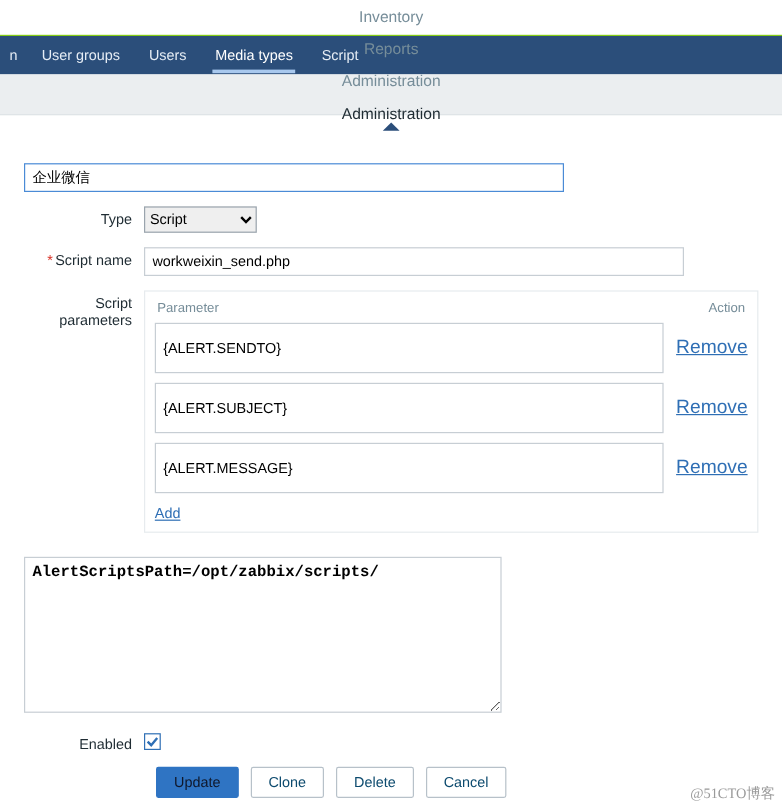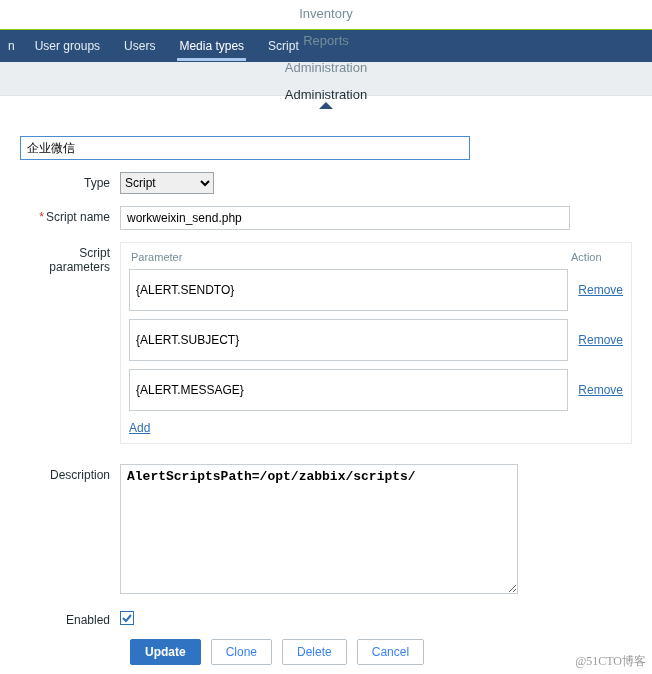--- a/index.html
+++ b/index.html
@@ -121,38 +121,38 @@
     border: 1px solid #e7ebee;
     padding: 6px 8px 8px 8px;
   }
   .params-head {
     display: flex;
     font-size: 11px;
     color: #768d99;
     padding: 2px 2px 6px 2px;
   }
   .params-head .ph-param { flex: 1; }
-  .params-head .ph-action { width: 50px; text-align: left; }
+  .params-head .ph-action { width: 50px; text-align: right; }
   .param-row {
     display: flex;
     align-items: center;
     margin-bottom: 8px;
   }
   .param-row input {
     flex: 1;
     height: 36px;
     padding: 20px 6px;
     border: 1px solid #c7ced4;
     font-size: 12px;
     margin-right: 10px;
   }
   .link {
     color: #2f6fb5;
     text-decoration: underline;
-    font-size: 12px;
+    font-size: 16px;
     cursor: pointer;
   }
   .add-link {
     color: #2f6fb5;
     text-decoration: underline;
     cursor: pointer;
     font-size: 12px;
     margin-top: 2px;
     display: inline-block;
   }
@@ -187,27 +187,26 @@
     margin-top: 6px;
   }
   .btn {
     height: 26px;
     padding: 0 14px;
     font-size: 12px;
     border-radius: 2px;
     cursor: pointer;
     border: 1px solid #b7c1c9;
     background: #fff;
-    color: #3b82f6;
+    color: #0c4a6e;
   }
   .btn.primary {
     background: #2f74c3;
     border-color: #2f74c3;
-    color: #ffffff;
-    font-weight: bold;
+    color: #0f172a;
   }
 
   .watermark {
     position: fixed;
     right: 6px;
     bottom: 4px;
     font-size: 12px;
     color: #9a9a9a;
     font-family: Liberation Serif, serif;
   }
@@ -283,21 +282,20 @@
           <input type="text" value="{ALERT.MESSAGE}" style="">
           <span class="link">Remove</span>
         </div>
 
         <span class="add-link">Add</span>
       </div>
     </div>
   </div>
 
   <div class="row" style="margin-top:20px">
-    <div class="lbl">Description</div>
     <div class="field">
       <textarea class="desc" style="">AlertScriptsPath=/opt/zabbix/scripts/</textarea>
     </div>
   </div>
 
   <div class="row">
     <div class="lbl">Enabled</div>
     <div class="field">
       <span class="checkbox">
         <svg viewBox="0 0 10 10">

